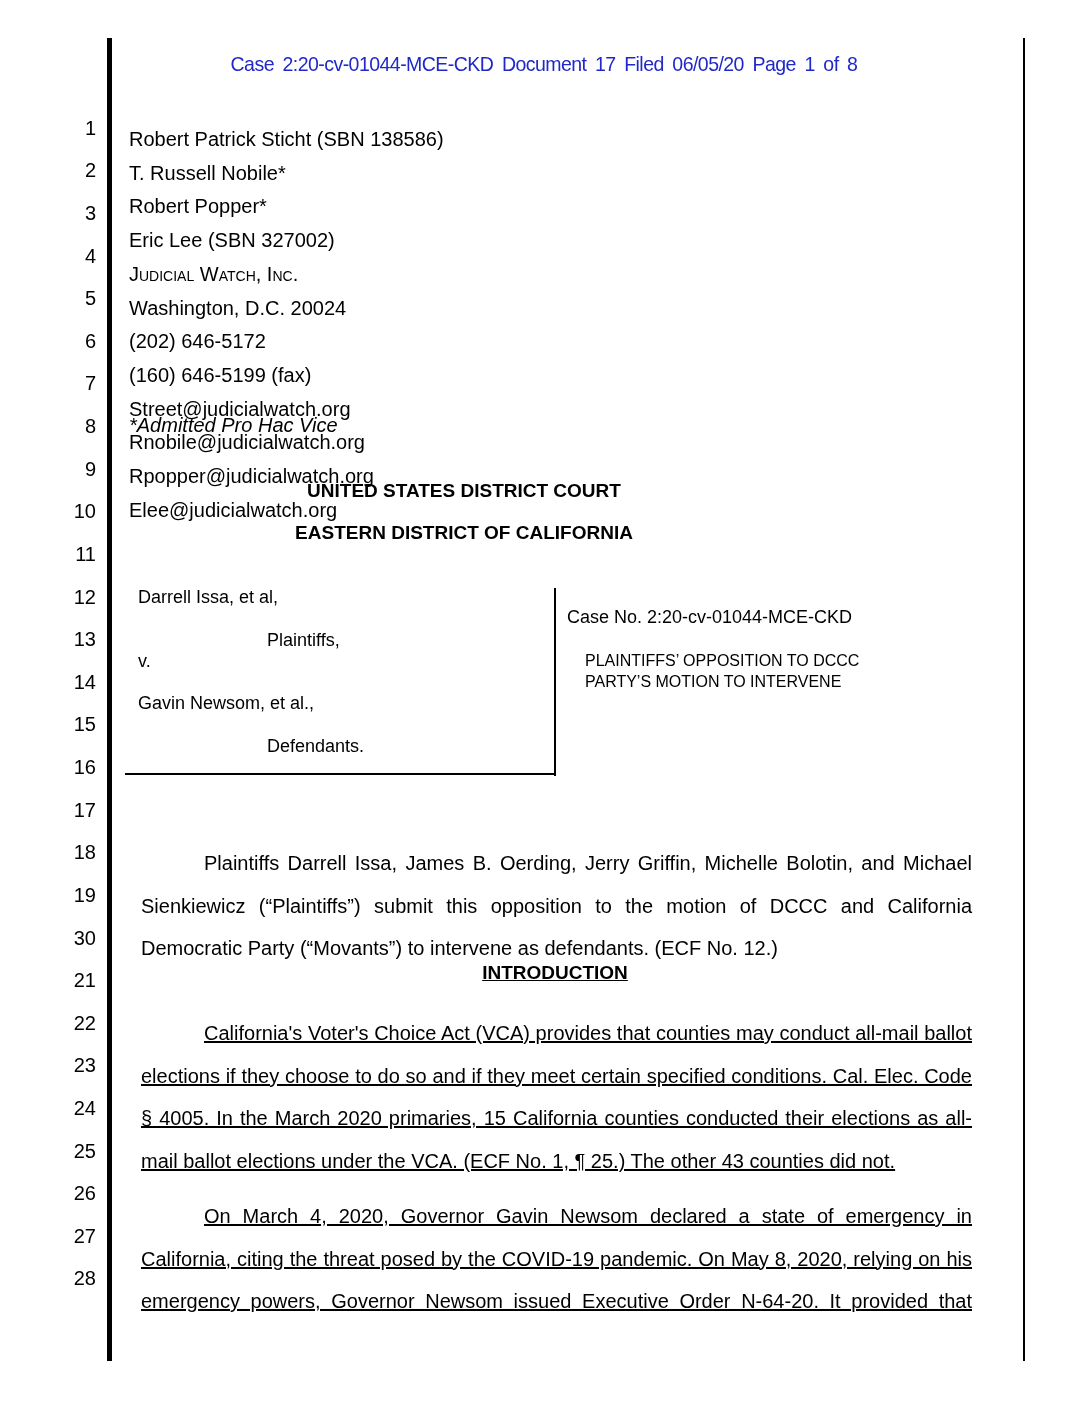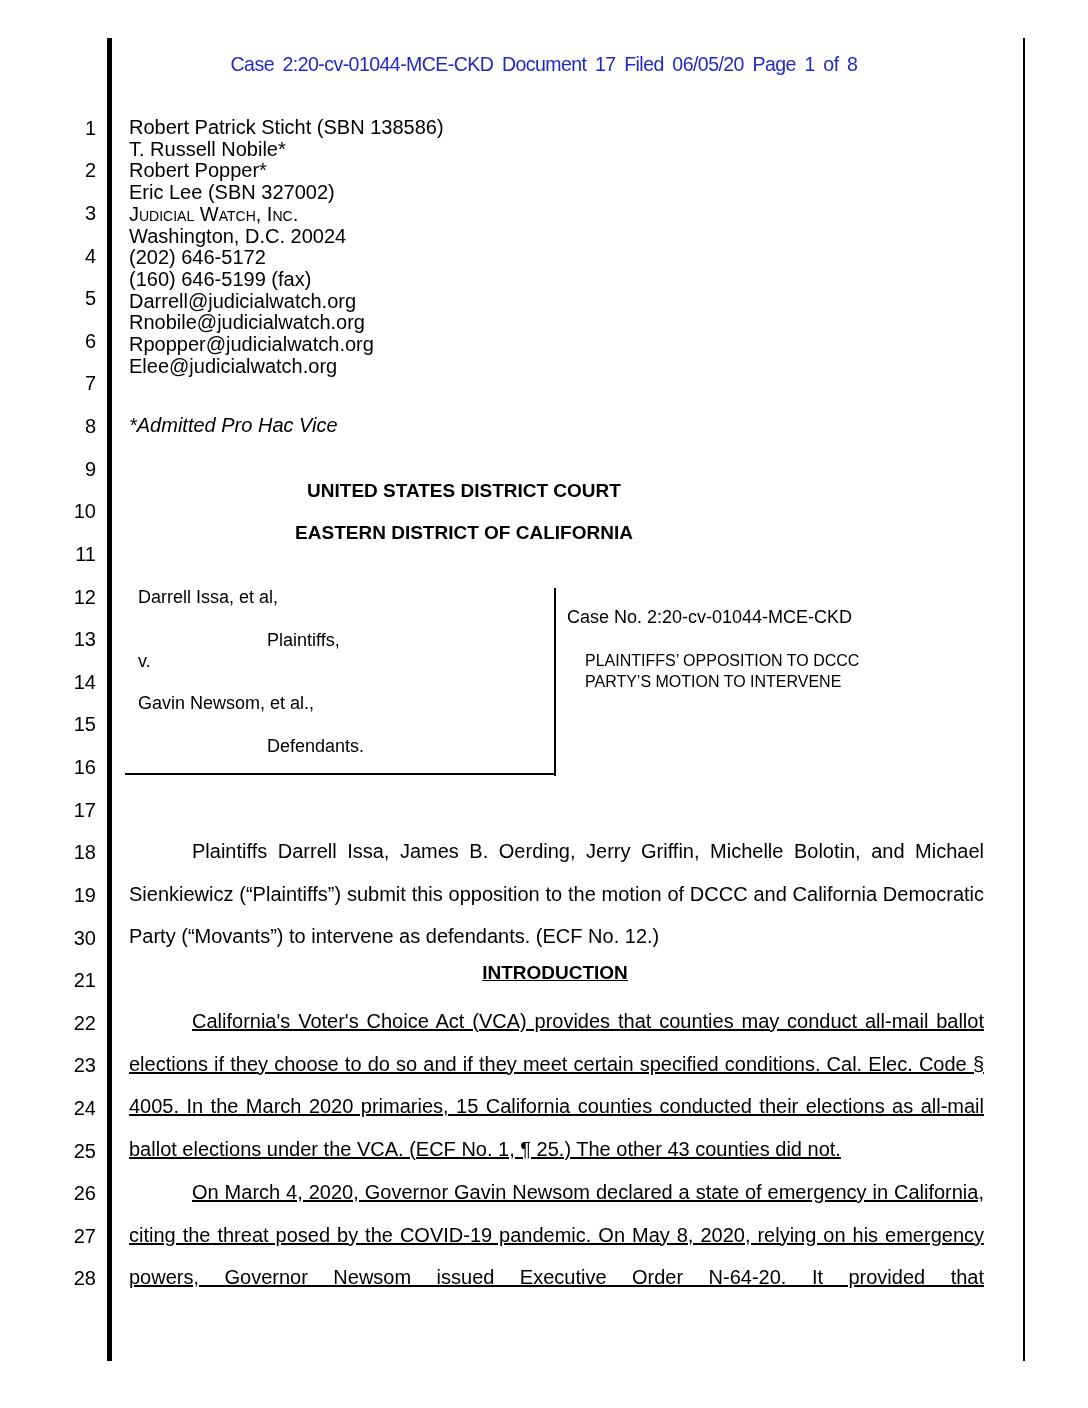--- a/index.html
+++ b/index.html
@@ -5,32 +5,32 @@
   html, body { margin: 0; padding: 0; background: #ffffff; }
   body { width: 1088px; height: 1408px; position: relative; overflow: hidden;
          font-family: "Liberation Sans", sans-serif; color: #000; }
   .abs { position: absolute; white-space: nowrap; }
   .header-stamp { left: 0; width: 1088px; top: 52px; text-align: center; color: #1f28c8;
                   font-size: 21px; letter-spacing: -0.6px; word-spacing: 4px; transform: scaleX(0.93); }
   .left-rule { left: 107px; top: 38px; width: 5px; height: 1323px; background: #000; }
   .right-rule { left: 1023px; top: 38px; width: 2px; height: 1323px; background: #000; }
   .ln { left: 66px; width: 30px; text-align: right; font-size: 20px; }
   .atty { left: 129px; font-size: 20px; line-height: 21.7px; top: 117px; }
-  .atty div { white-space: nowrap; }
+  .atty div { white-space: nowrap; margin-top: 12px; }
   .sc { font-variant: small-caps; }
   .pro-hac { left: 129px; top: 414px; font-size: 20px; font-style: italic; }
   .court { left: 0; width: 928px; text-align: center; font-weight: bold; font-size: 19px; }
   .caption-left { font-size: 18px; }
   .caption-vline { left: 554px; top: 588px; width: 2px; height: 188px; background: #000; }
   .caption-hline { left: 125px; top: 773px; width: 431px; height: 2px; background: #000; }
   .case-no { left: 567px; top: 607px; font-size: 18px; }
   .doc-title { left: 585px; top: 650px; font-weight: normal; font-size: 16px; line-height: 21px; }
   .body-text { left: 129px; width: 855px; font-size: 20px; line-height: 42.7px;
                text-align: justify; transform-origin: left top; }
-  .body-text p { margin: 0; text-indent: 63px; }
+  .body-text p { margin: 12px; text-indent: 63px; }
   .intro { left: 0; width: 1110px; text-align: center; font-weight: bold; font-size: 19px;
            text-decoration: underline; }
 </style>
 </head>
 <body>
 
 <div class="abs header-stamp">Case 2:20-cv-01044-MCE-CKD   Document 17   Filed 06/05/20   Page 1 of 8</div>
 
 <div class="abs left-rule"></div>
 <div class="abs right-rule"></div>
@@ -68,21 +68,21 @@
 
 <div class="abs atty">
   <div>Robert Patrick Sticht (SBN 138586)</div>
   <div>T. Russell Nobile*</div>
   <div>Robert Popper*</div>
   <div>Eric Lee (SBN 327002)</div>
   <div class="sc">Judicial Watch, Inc.</div>
   <div>Washington, D.C. 20024</div>
   <div>(202) 646-5172</div>
   <div>(160) 646-5199 (fax)</div>
-  <div>Darrell@judicialwatch.org</div>
+  <div>Street@judicialwatch.org</div>
   <div>Rnobile@judicialwatch.org</div>
   <div>Rpopper@judicialwatch.org</div>
   <div>Elee@judicialwatch.org</div>
 </div>
 <div class="abs pro-hac">*Admitted Pro Hac Vice</div>
 
 <div class="abs court" style="top:480px">UNITED STATES DISTRICT COURT</div>
 <div class="abs court" style="top:522px">EASTERN DISTRICT OF CALIFORNIA</div>
 
 <div>

